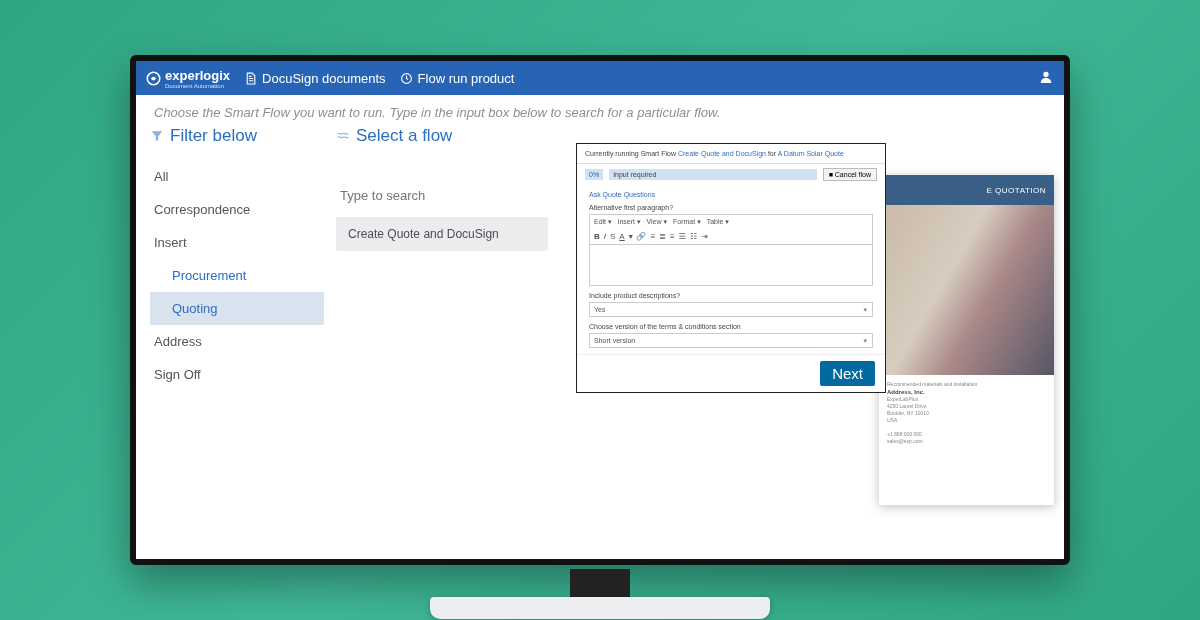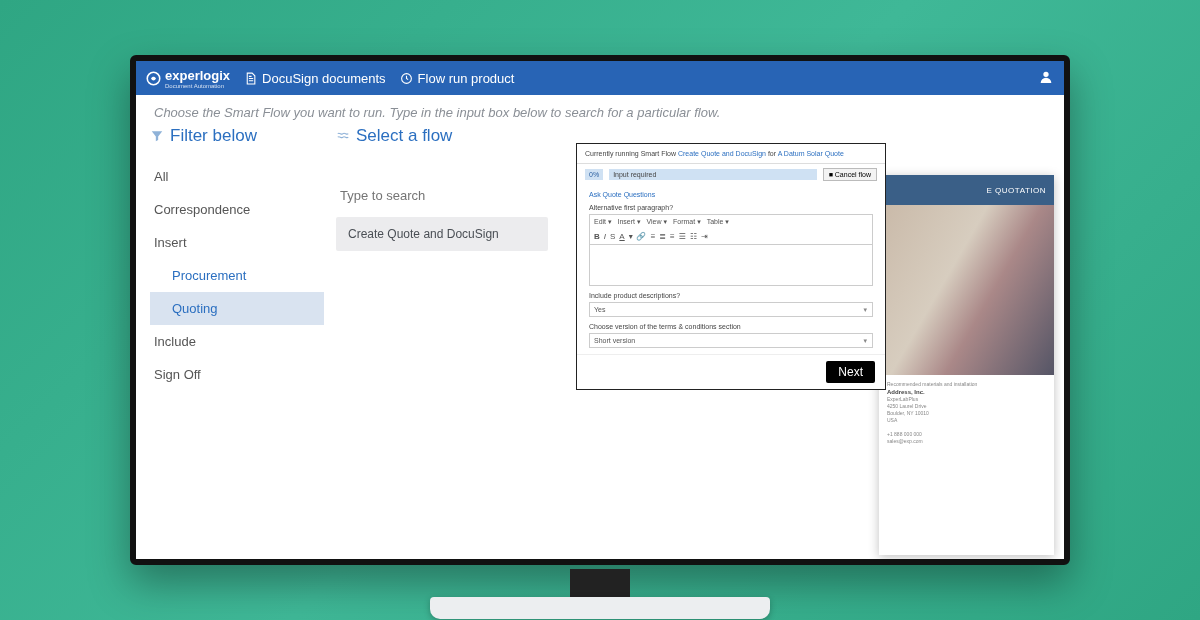--- a/index.html
+++ b/index.html
@@ -173,34 +173,34 @@
     content:"▾";
     position:absolute; right:5px; top:3px;
     color:#888;
   }
   .modal-foot {
     border-top:1px solid #eee;
     padding:6px 10px;
     text-align:right;
   }
   .next-btn {
-    background:#000000;
+    background:#0369a1;
     color:#fff;
     border:none;
-    font-size:12px;
+    font-size:15px;
     padding:4px 12px;
     border-radius:2px;
   }
   
   .doc-preview {
     position:absolute;
     top: 114px;
     right: 10px;
     width: 175px;
-    height: 380px;
+    height: 330px;
     background:#fff;
     box-shadow: 0 2px 10px rgba(0,0,0,.25);
     z-index:2;
   }
   .doc-banner {
     height:30px;
     background:#3a5f87;
     color:#fff;
     font-size:8px;
     display:flex; align-items:center; justify-content:flex-end;
@@ -264,21 +264,21 @@
             </svg>
           <span>Filter below</span>
         </div>
         <div class="filter-item">All</div>
         <div class="filter-item">Correspondence</div>
         <div class="filter-item">Insert</div>
         <div class="filter-sub">
           <div class="filter-item">Procurement</div>
           <div class="filter-item active">Quoting</div>
         </div>
-        <div class="filter-item">Include</div>
+        <div class="filter-item">Address</div>
         <div class="filter-item">Sign Off</div>
       </div>
 
       <div class="col-mid">
         <div class="section-title">
           <svg width="14" height="14" viewBox="0 0 24 24" stroke="#8fb2d8" fill="none" stroke-width="2">
               <path d="M3 8c3-3 6 3 9 0s6 3 9 0M3 14c3-3 6 3 9 0s6 3 9 0"></path>
             </svg>
           <span>Select a flow</span>
         </div>

